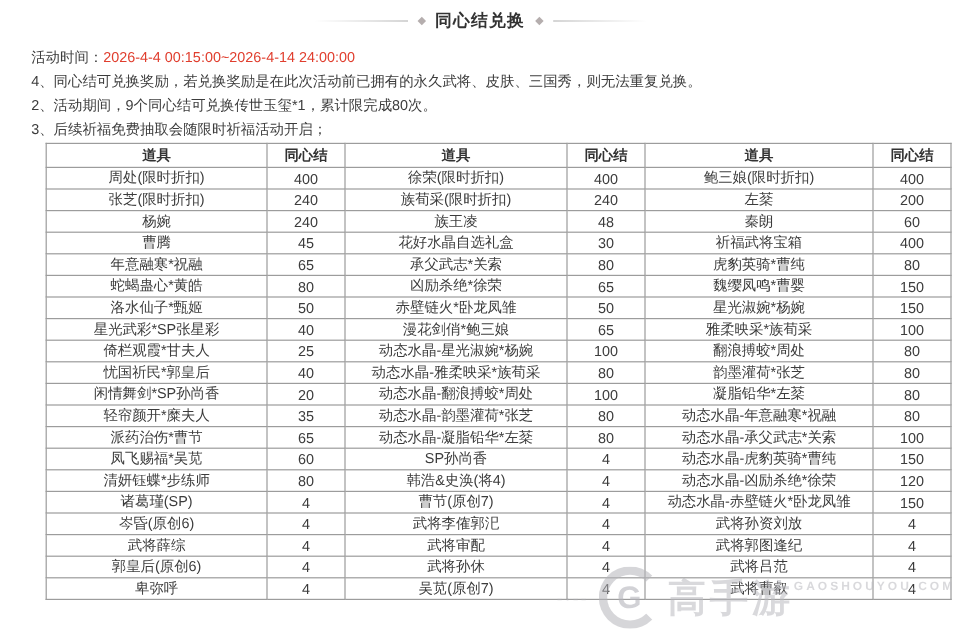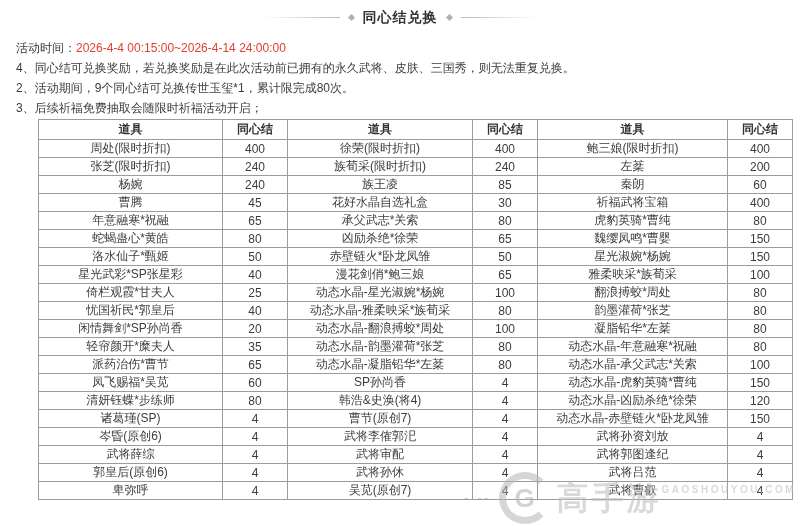--- a/index.html
+++ b/index.html
@@ -21,21 +21,21 @@
   .flourish { width:78px; height:1px; }
   .flourish.left  { background:linear-gradient(to right, rgba(160,160,160,0), #b9b9b9); }
   .flourish.right { background:linear-gradient(to left,  rgba(160,160,160,0), #b9b9b9); }
   .diamond {
     width:5px; height:5px; background:#b5aeae;
     transform:rotate(45deg); flex:0 0 auto;
   }
   .page-title { font-size:14px; font-weight:bold; color:#333; letter-spacing:1px; }
 
   
-  .info { margin:12px 0 0 16px; font-size:12px; }
+  .info { margin:12px 0 0 26px; font-size:12px; }
   .info-line { line-height:20px; height:20px; white-space:nowrap; }
   .time-label { color:#3c3c3c; }
   .time-value { color:#e03e2e; }
 
   
   table.exchange {
     margin:1px 0 0 38px;
     border-collapse:collapse;
     table-layout:fixed;
     width:754px;
@@ -131,21 +131,21 @@
         <td>240</td>
         <td>族荀采(限时折扣)</td>
         <td>240</td>
         <td>左棻</td>
         <td>200</td>
       </tr>
       <tr>
         <td>杨婉</td>
         <td>240</td>
         <td>族王凌</td>
-        <td>85</td>
+        <td>48</td>
         <td>秦朗</td>
         <td>60</td>
       </tr>
       <tr>
         <td>曹腾</td>
         <td>45</td>
         <td>花好水晶自选礼盒</td>
         <td>30</td>
         <td>祈福武将宝箱</td>
         <td>400</td>

